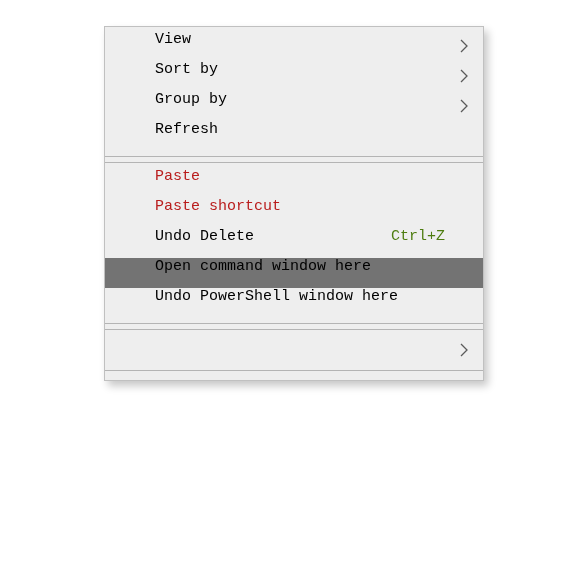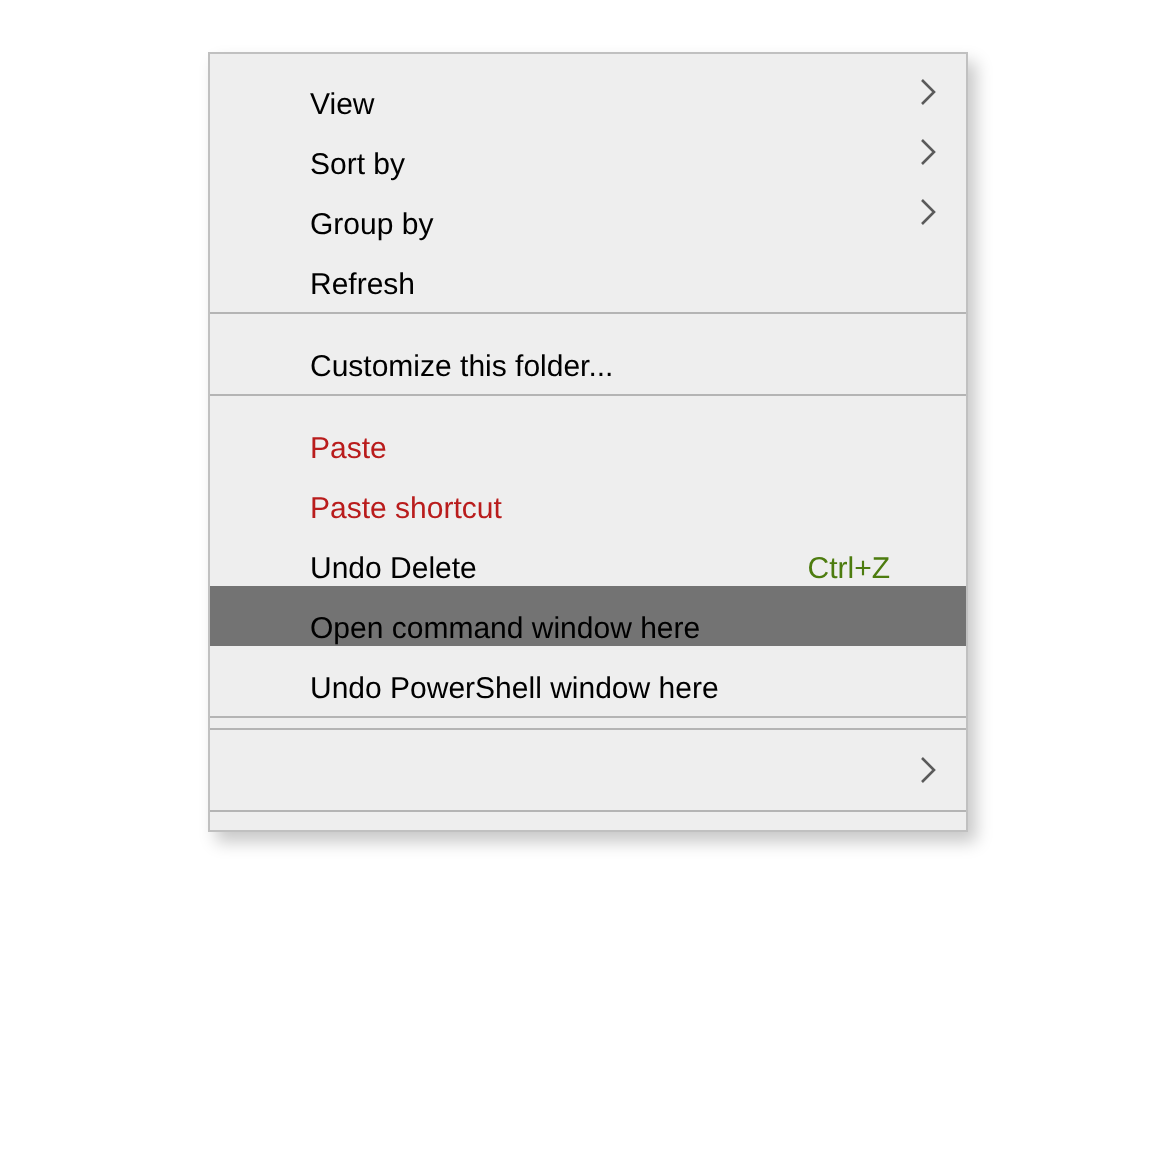--- a/index.html
+++ b/index.html
@@ -17,26 +17,27 @@
       left: 104px;
       top: 26px;
       width: 378px;
       background: #eeeeee;
       border: 1px solid #c0c0c0;
       box-shadow: 4px 5px 8px rgba(0,0,0,0.22);
       padding: 4px 0;
     }
     .menu-item {
       display: flex;
-      align-items: flex-end;
+      align-items: flex-start;
       height: 30px;
       padding-left: 50px;
       padding-right: 14px;
       color: #000000;
       position: relative;
+      font-family: Liberation Mono, monospace;
     }
     .menu-item.disabled {
       color: #b91c1c;
     }
     .menu-item.highlight {
       background: #737373;
     }
     .menu-label {
       flex: 1;
     }
@@ -90,23 +91,20 @@
         </svg>
     </span>
   </div>
 
   <div class="menu-item">
     <span class="menu-label">Refresh</span>
   </div>
 
   <div class="separator"></div>
 
-  <div class="menu-item">
-    <span class="menu-label">Customize this folder...</span>
-  </div>
 
   <div class="separator"></div>
 
   <div class="menu-item disabled">
     <span class="menu-label">Paste</span>
   </div>
 
   <div class="menu-item disabled">
     <span class="menu-label">Paste shortcut</span>
   </div>

